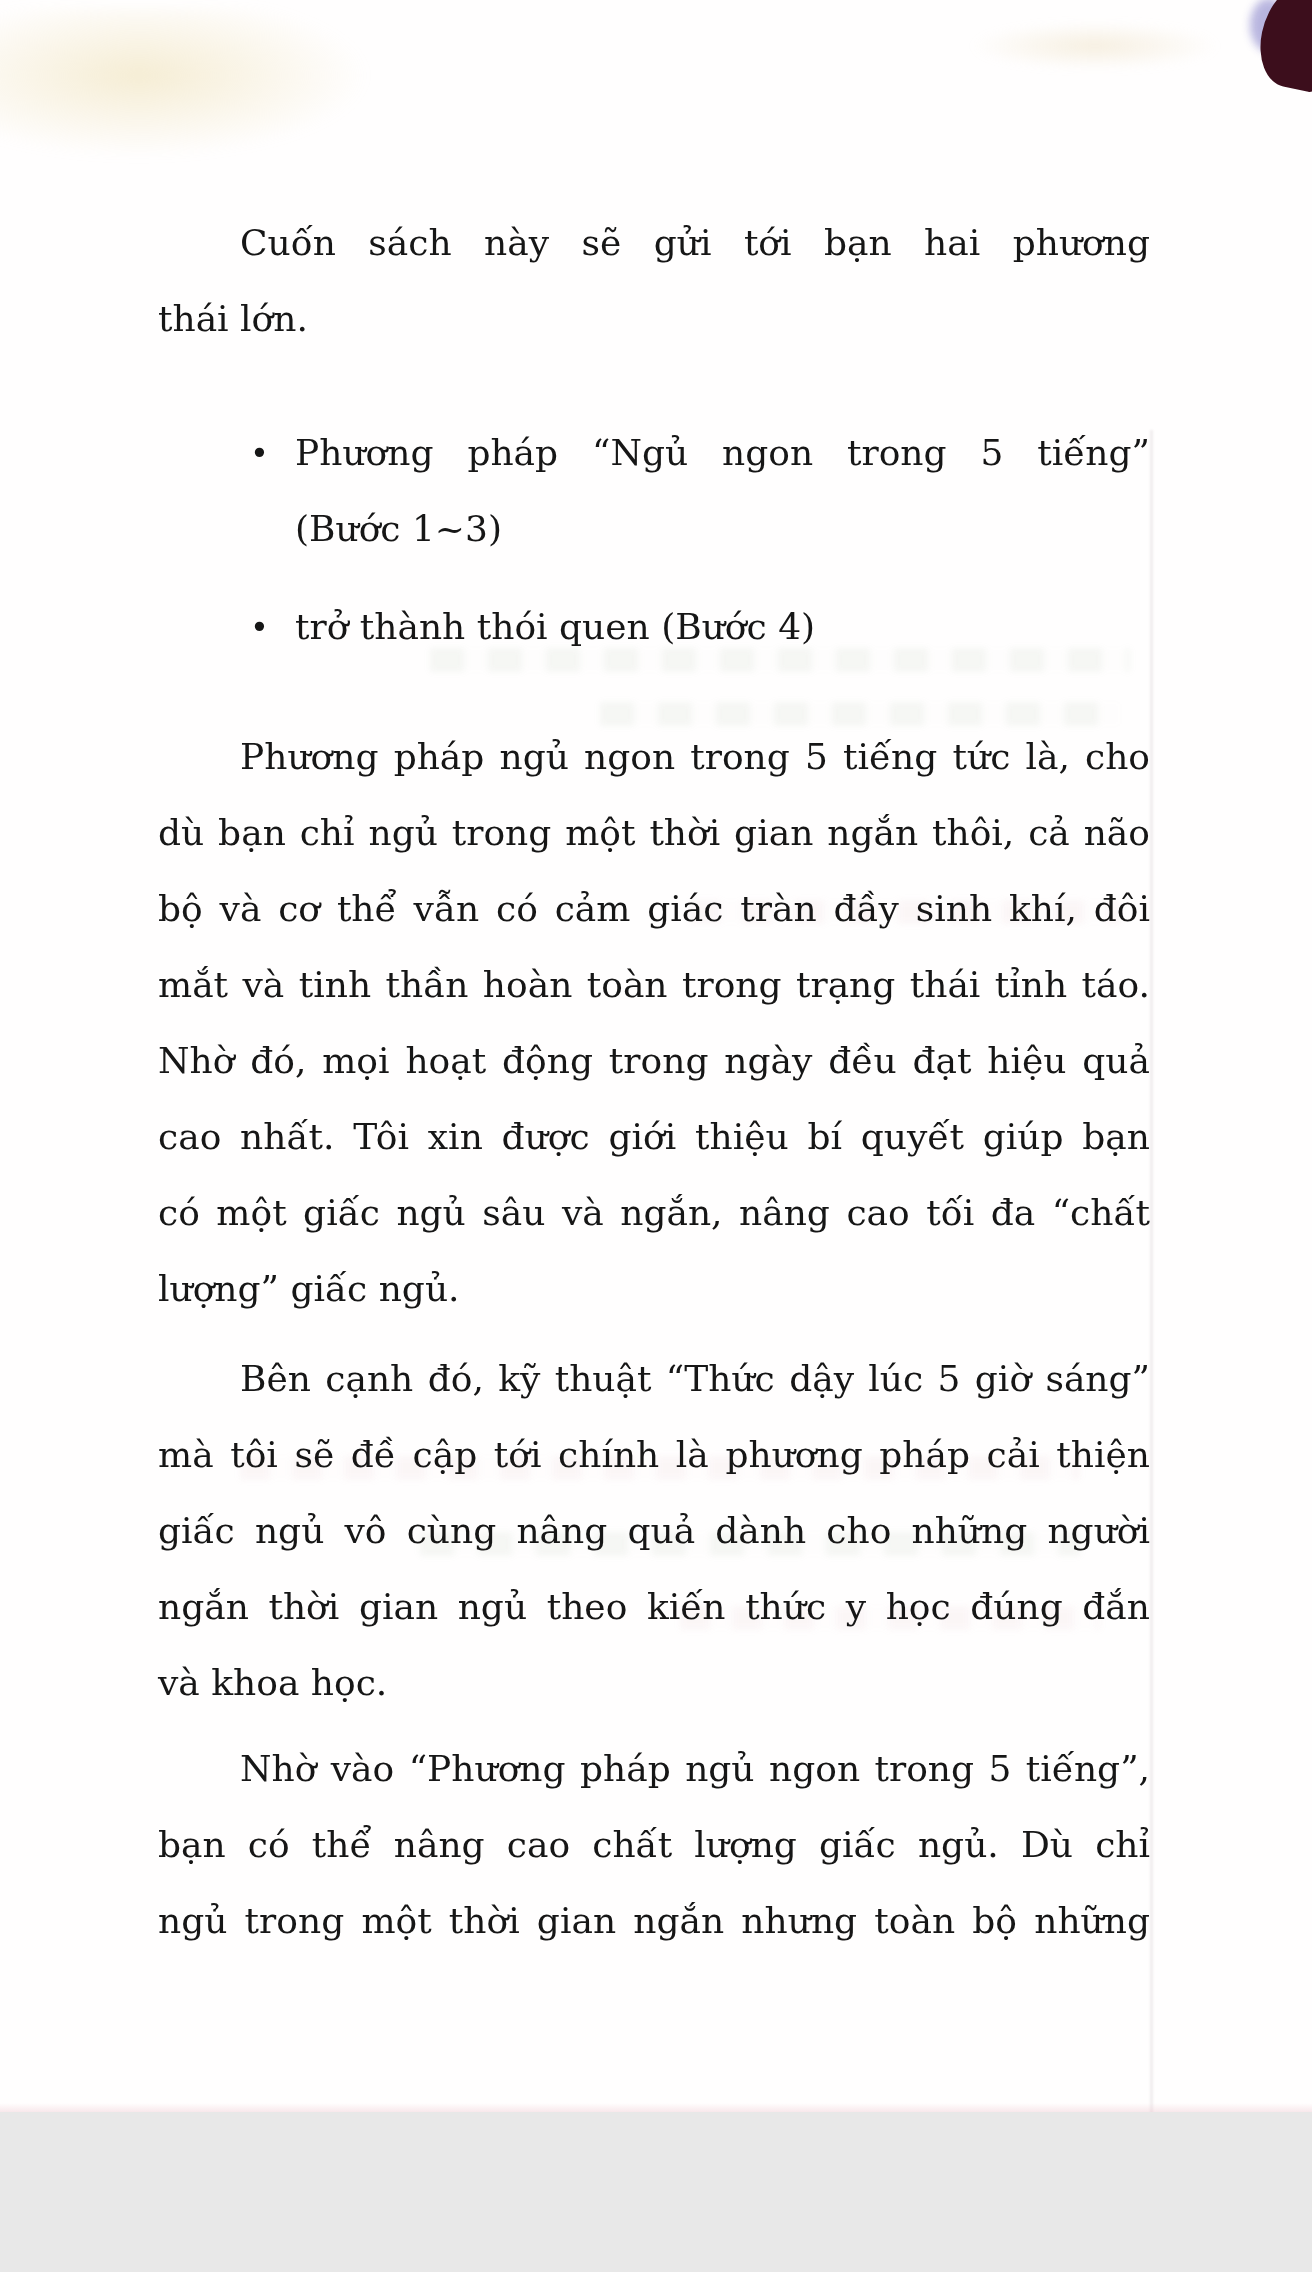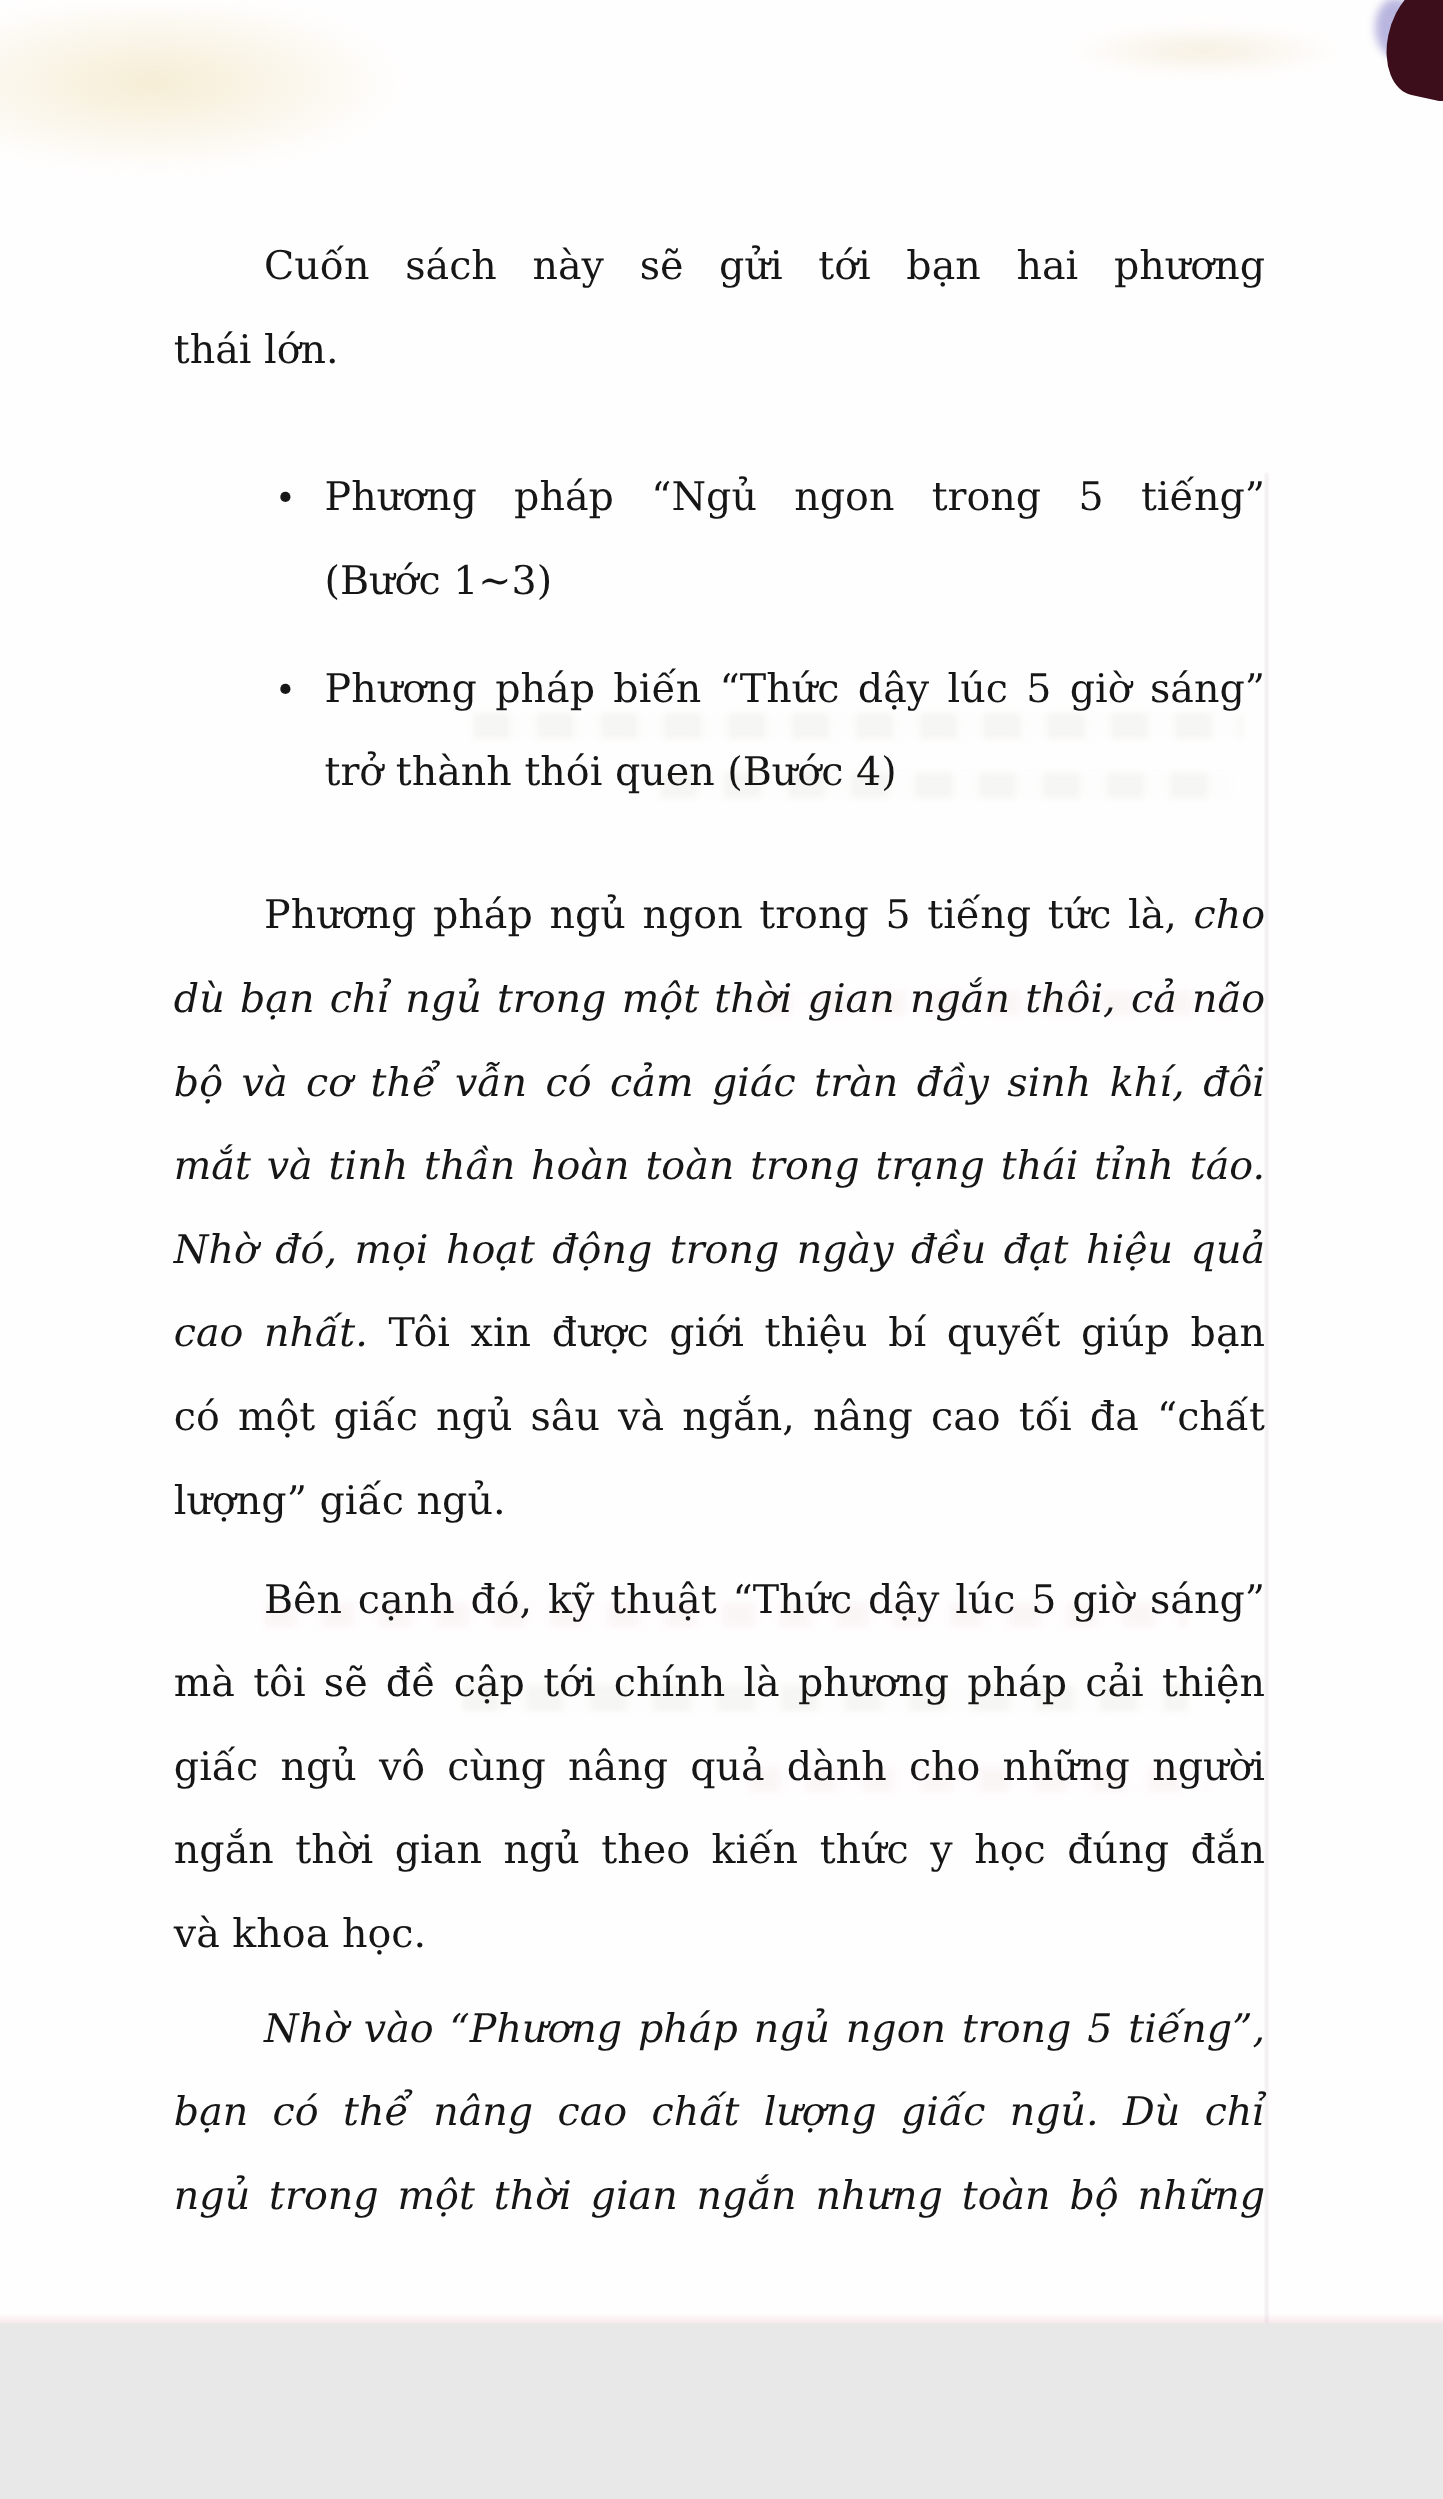--- a/index.html
+++ b/index.html
@@ -27,21 +27,21 @@
     line-height: 76px;
     white-space: nowrap;
     text-align: left;
   }
   .line.j {
     white-space: normal;
     text-align: justify;
     text-align-last: justify;
   }
   .ind { text-indent: 82px; }
-  .it { font-style: italic; }
+  .it { }
   .para-1 { margin-bottom: 58px; }
   .bullets { margin-bottom: 54px; }
   .bullet-item { display: flex; margin-bottom: 22px; }
   .bullet-dot {
     width: 137px;
     padding-left: 92px;
     box-sizing: border-box;
     font-size: 32px;
     line-height: 76px;
     font-family: "DejaVu Sans", sans-serif;
@@ -131,21 +131,20 @@
       <div class="bullet-item">
         <span class="bullet-dot">•</span>
         <div class="bullet-lines">
           <div class="line j">Phương pháp “Ngủ ngon trong 5 tiếng”</div>
           <div class="line">(Bước 1~3)</div>
         </div>
       </div>
       <div class="bullet-item">
         <span class="bullet-dot">•</span>
         <div class="bullet-lines">
-          <div class="line j">Phương pháp biến “Thức dậy lúc 5 giờ sáng”</div>
           <div class="line">trở thành thói quen (Bước 4)</div>
         </div>
       </div>
     </div>
 
     <div class="para-2">
       <div class="line j ind"><span>Phương pháp ngủ ngon trong 5 tiếng tức là, </span><span class="it">cho</span></div>
       <div class="line j it">dù bạn chỉ ngủ trong một thời gian ngắn thôi, cả não</div>
       <div class="line j it">bộ và cơ thể vẫn có cảm giác tràn đầy sinh khí, đôi</div>
       <div class="line j it">mắt và tinh thần hoàn toàn trong trạng thái tỉnh táo.</div>

